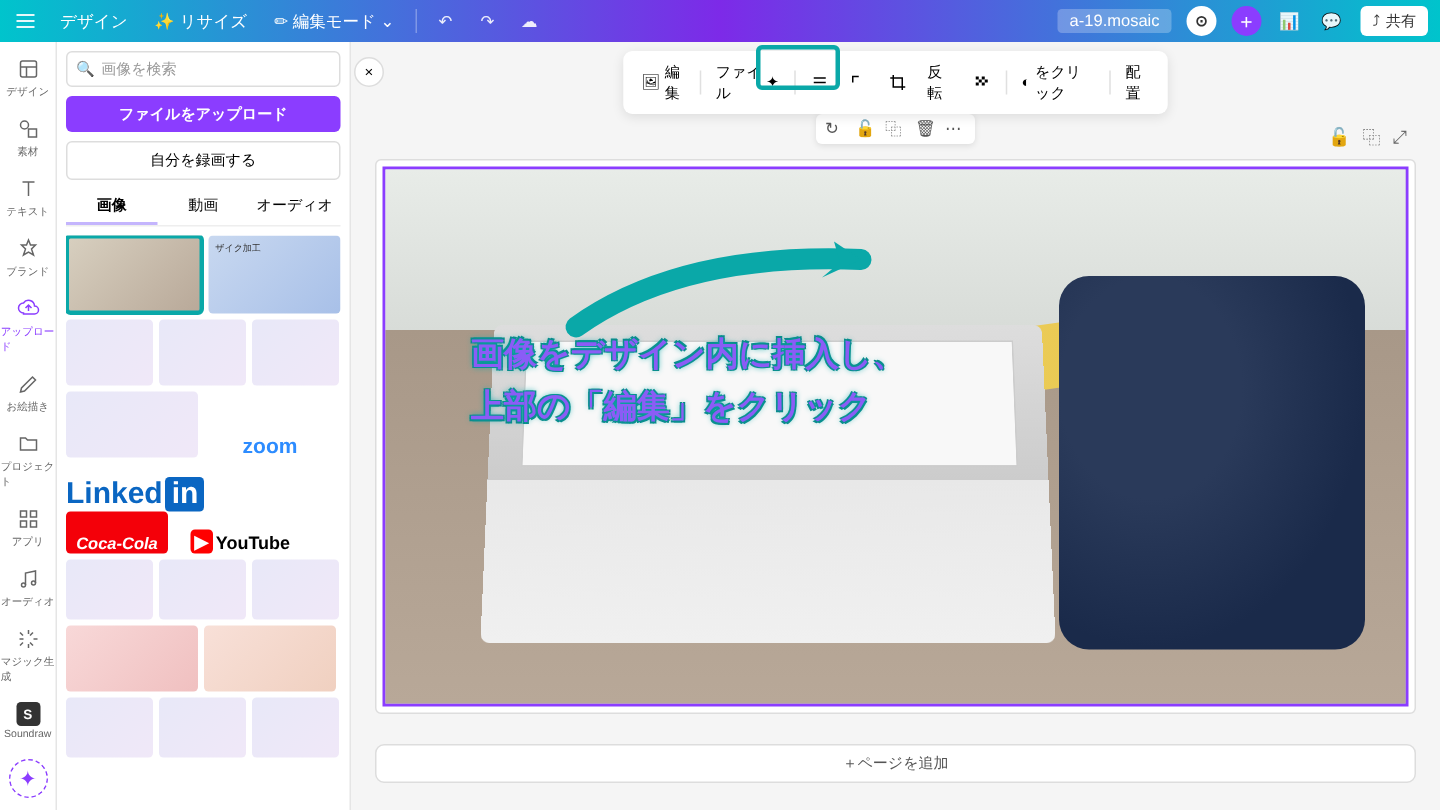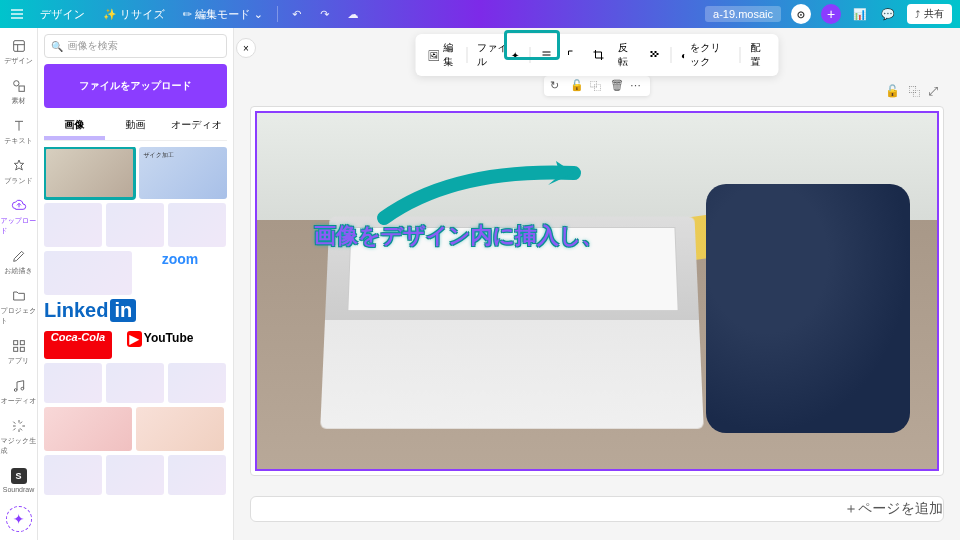--- a/index.html
+++ b/index.html
@@ -28,33 +28,33 @@
 .sidebar .item.active { color: #8b3dff; }
 .sidebar .item .ico { width: 16px; height: 16px; }
 .sidebar .magic-btn { margin-top: auto; margin-bottom: 8px; width: 26px; height: 26px;
   border-radius: 50%; border: 1px dashed #8b3dff; display: flex; align-items: center;
   justify-content: center; color: #8b3dff; font-size: 14px; }
 
 .panel { width: 196px; background: #fff; border-right: 1px solid #e5e5e5; display: flex;
   flex-direction: column; padding: 6px; gap: 6px; overflow: hidden; }
 .search-box { display: flex; align-items: center; border: 1px solid #ddd; border-radius: 4px;
   padding: 4px 6px; gap: 4px; font-size: 10px; color: #999; }
-.btn-purple { background: #8b3dff; color: #fff; border-radius: 4px; padding: 15px;
+.btn-purple { background: #8b3dff; color: #fff; border-radius: 4px; padding: 5px;
   text-align: center; font-size: 10px; font-weight: bold; cursor: pointer; }
 .btn-outline { border: 1px solid #ddd; border-radius: 4px; padding: 5px; text-align: center;
   font-size: 10px; cursor: pointer; }
 .tabs { display: flex; font-size: 10px; border-bottom: 1px solid #eee; }
 .tabs .tab { flex: 1; text-align: center; padding: 4px 0; cursor: pointer; }
-.tabs .tab.active { border-bottom: 4px solid #c4b5fd; font-weight: bold; }
+.tabs .tab.active { border-bottom: 2px solid #c4b5fd; font-weight: bold; }
 
 .uploads-grid { flex: 1; overflow-y: auto; }
 .upload-row { display: flex; gap: 4px; margin-bottom: 4px; }
 .thumb { background: linear-gradient(135deg,#e8e8f8,#f0e8f8); border-radius: 3px; }
 .thumb.sel { outline: 3px solid #0aa8a8; outline-offset: -2px; }
-.logo-thumb { display: flex; align-items: flex-start; justify-content: center; font-weight: bold;
+.logo-thumb { display: flex; align-items: flex-end; justify-content: center; font-weight: bold;
   border-radius: 3px; }
 
 .collapse-btn { position: absolute; left: 236px; top: 38px; width: 20px; height: 20px;
   background: #fff; border: 1px solid #ddd; border-radius: 50%; display: flex;
   align-items: center; justify-content: center; font-size: 10px; cursor: pointer; z-index: 5; }
 
 .canvas-area { flex: 1; position: relative; background: #f5f5f5; }
 
 .context-toolbar { position: absolute; top: 6px; left: 50%; transform: translateX(-50%);
   background: #fff; border-radius: 6px; box-shadow: 0 2px 8px rgba(0,0,0,0.1);
@@ -90,21 +90,21 @@
   background: linear-gradient(90deg,#f0d060,#e8c850); border-radius: 2px;
   transform: rotate(-8deg); }
 
 .annotation { position: absolute; left: 80px; top: 190px; width: 440px; z-index: 10;
   color: #8b5cf6; font-size: 22px; font-weight: bold; line-height: 1.6;
   text-shadow: 0 0 4px #0aa8a8, -1px -1px 0 #0a8888, 1px -1px 0 #0a8888, -1px 1px 0 #0a8888, 1px 1px 0 #0a8888; }
 .arrow-annot { position: absolute; left: 140px; top: 130px; z-index: 9; pointer-events: none; }
 
 .add-page-btn { position: absolute; bottom: 18px; left: 16px; right: 16px; height: 26px;
   border: 1px solid #ddd; background: #fff; border-radius: 6px; display: flex;
-  align-items: center; justify-content: flex-end; font-size: 14px; color: #555; cursor: pointer; gap: 4px; }
+  align-items: center; justify-content: center; font-size: 10px; color: #555; cursor: pointer; gap: 4px; }
 </style>
 </head>
 <body>
 
 <div class="topbar">
   <div class="icon-btn">
     <svg viewBox="0 0 24 24" width="16" height="16" fill="none" stroke="#fff" stroke-width="2">
         <path d="M3 6h18M3 12h18M3 18h18"></path>
       </svg>
   </div>
@@ -204,20 +204,21 @@
     </div>
     <div class="magic-btn">✦</div>
   </div>
 
   <div class="panel">
     <div class="search-box">
       <span>🔍</span>
       <span>画像を検索</span>
     </div>
     <div class="btn-purple">ファイルをアップロード</div>
+    <div class="btn-outline">自分を録画する</div>
     <div class="tabs">
       <div class="tab active">画像</div>
       <div class="tab">動画</div>
       <div class="tab">オーディオ</div>
     </div>
     <div class="uploads-grid">
       <div class="upload-row">
         <div class="thumb sel" style="width:92px;height:52px;background:linear-gradient(135deg,#d8d0c0,#b8a898)"></div>
         <div class="thumb" style="width:88px;height:52px;background:linear-gradient(135deg,#c8d8f0,#a8c0e8);font-size:6px;padding:4px;color:#333">ザイク加工</div>
       </div>
@@ -339,20 +340,21 @@
       </div>
     </div>
 
     <svg class="arrow-annot" width="220" height="80" viewBox="0 0 220 80">
       <path d="M10 60 Q 80 10 200 15" fill="none" stroke="#0aa8a8" stroke-width="14" stroke-linecap="round"></path>
       <path d="M200 15 l-18 -12 l4 14 l-12 10 z" fill="#0aa8a8"></path>
     </svg>
 
     <div class="annotation">
       <div>画像をデザイン内に挿入し、</div>
+      <div>上部の「編集」をクリック</div>
     </div>
 
     <div class="add-page-btn">
       <span>＋ページを追加</span>
     </div>
   </div>
 
 </div>
 
 </body></html>

